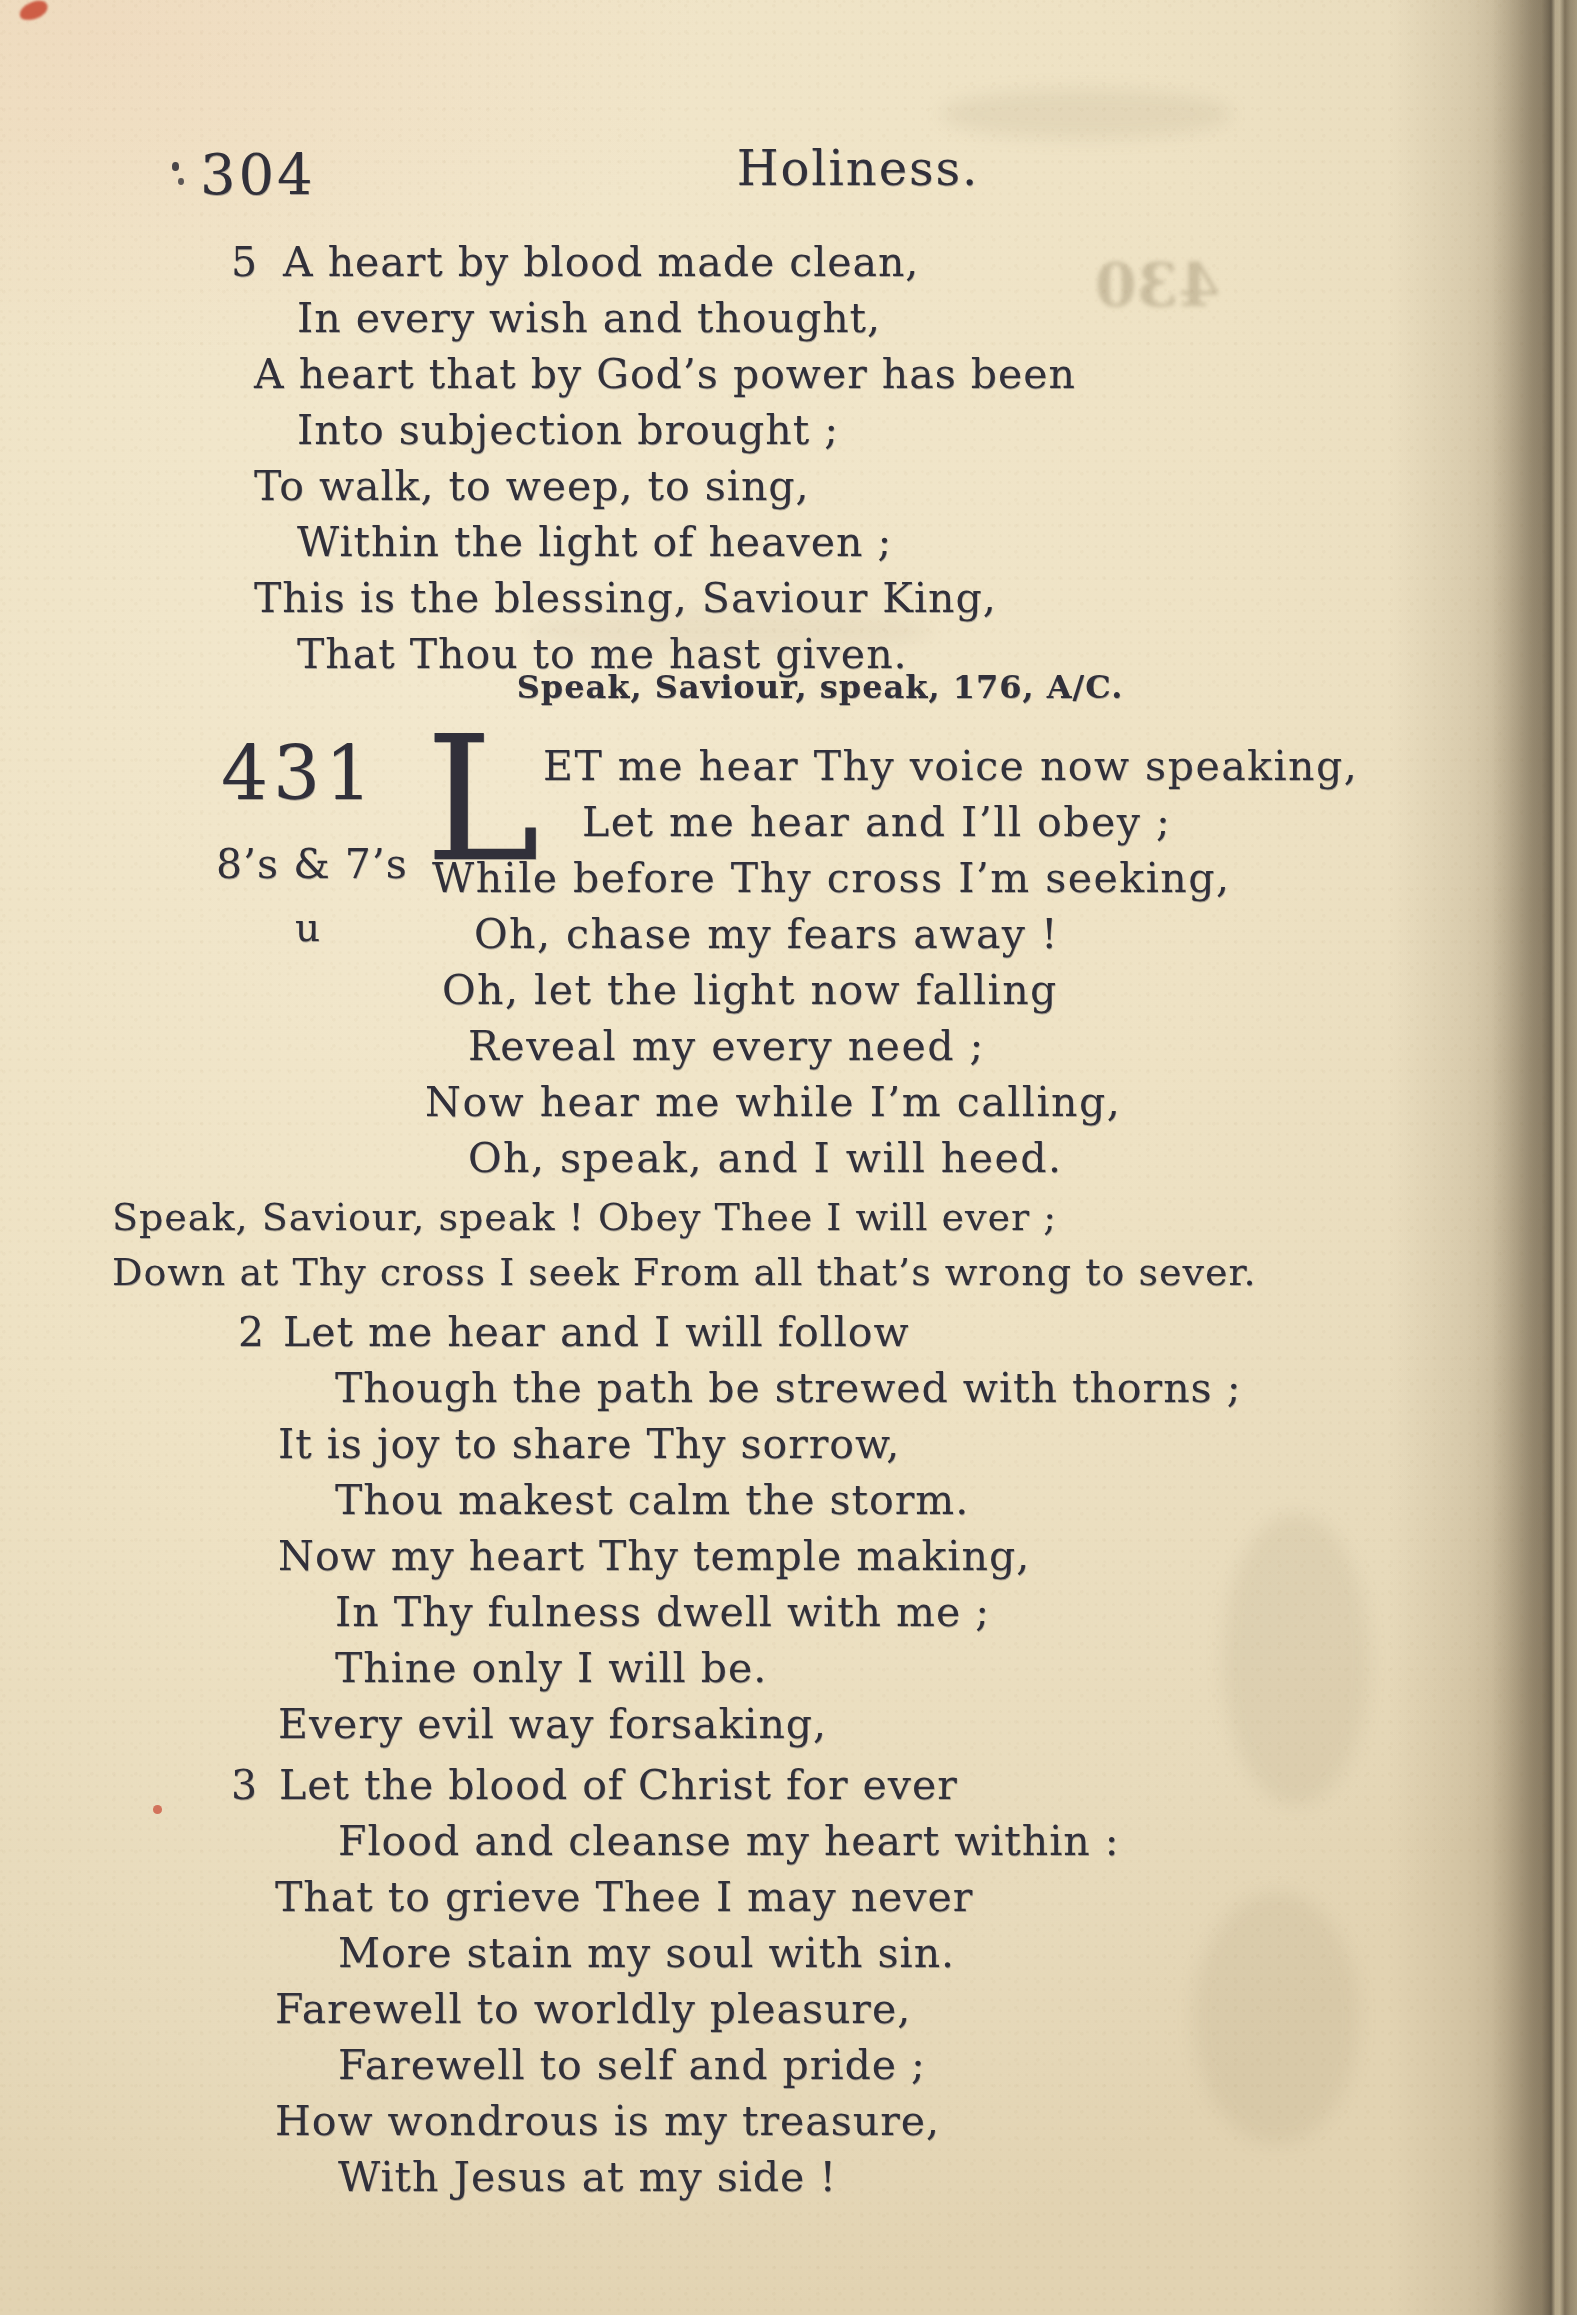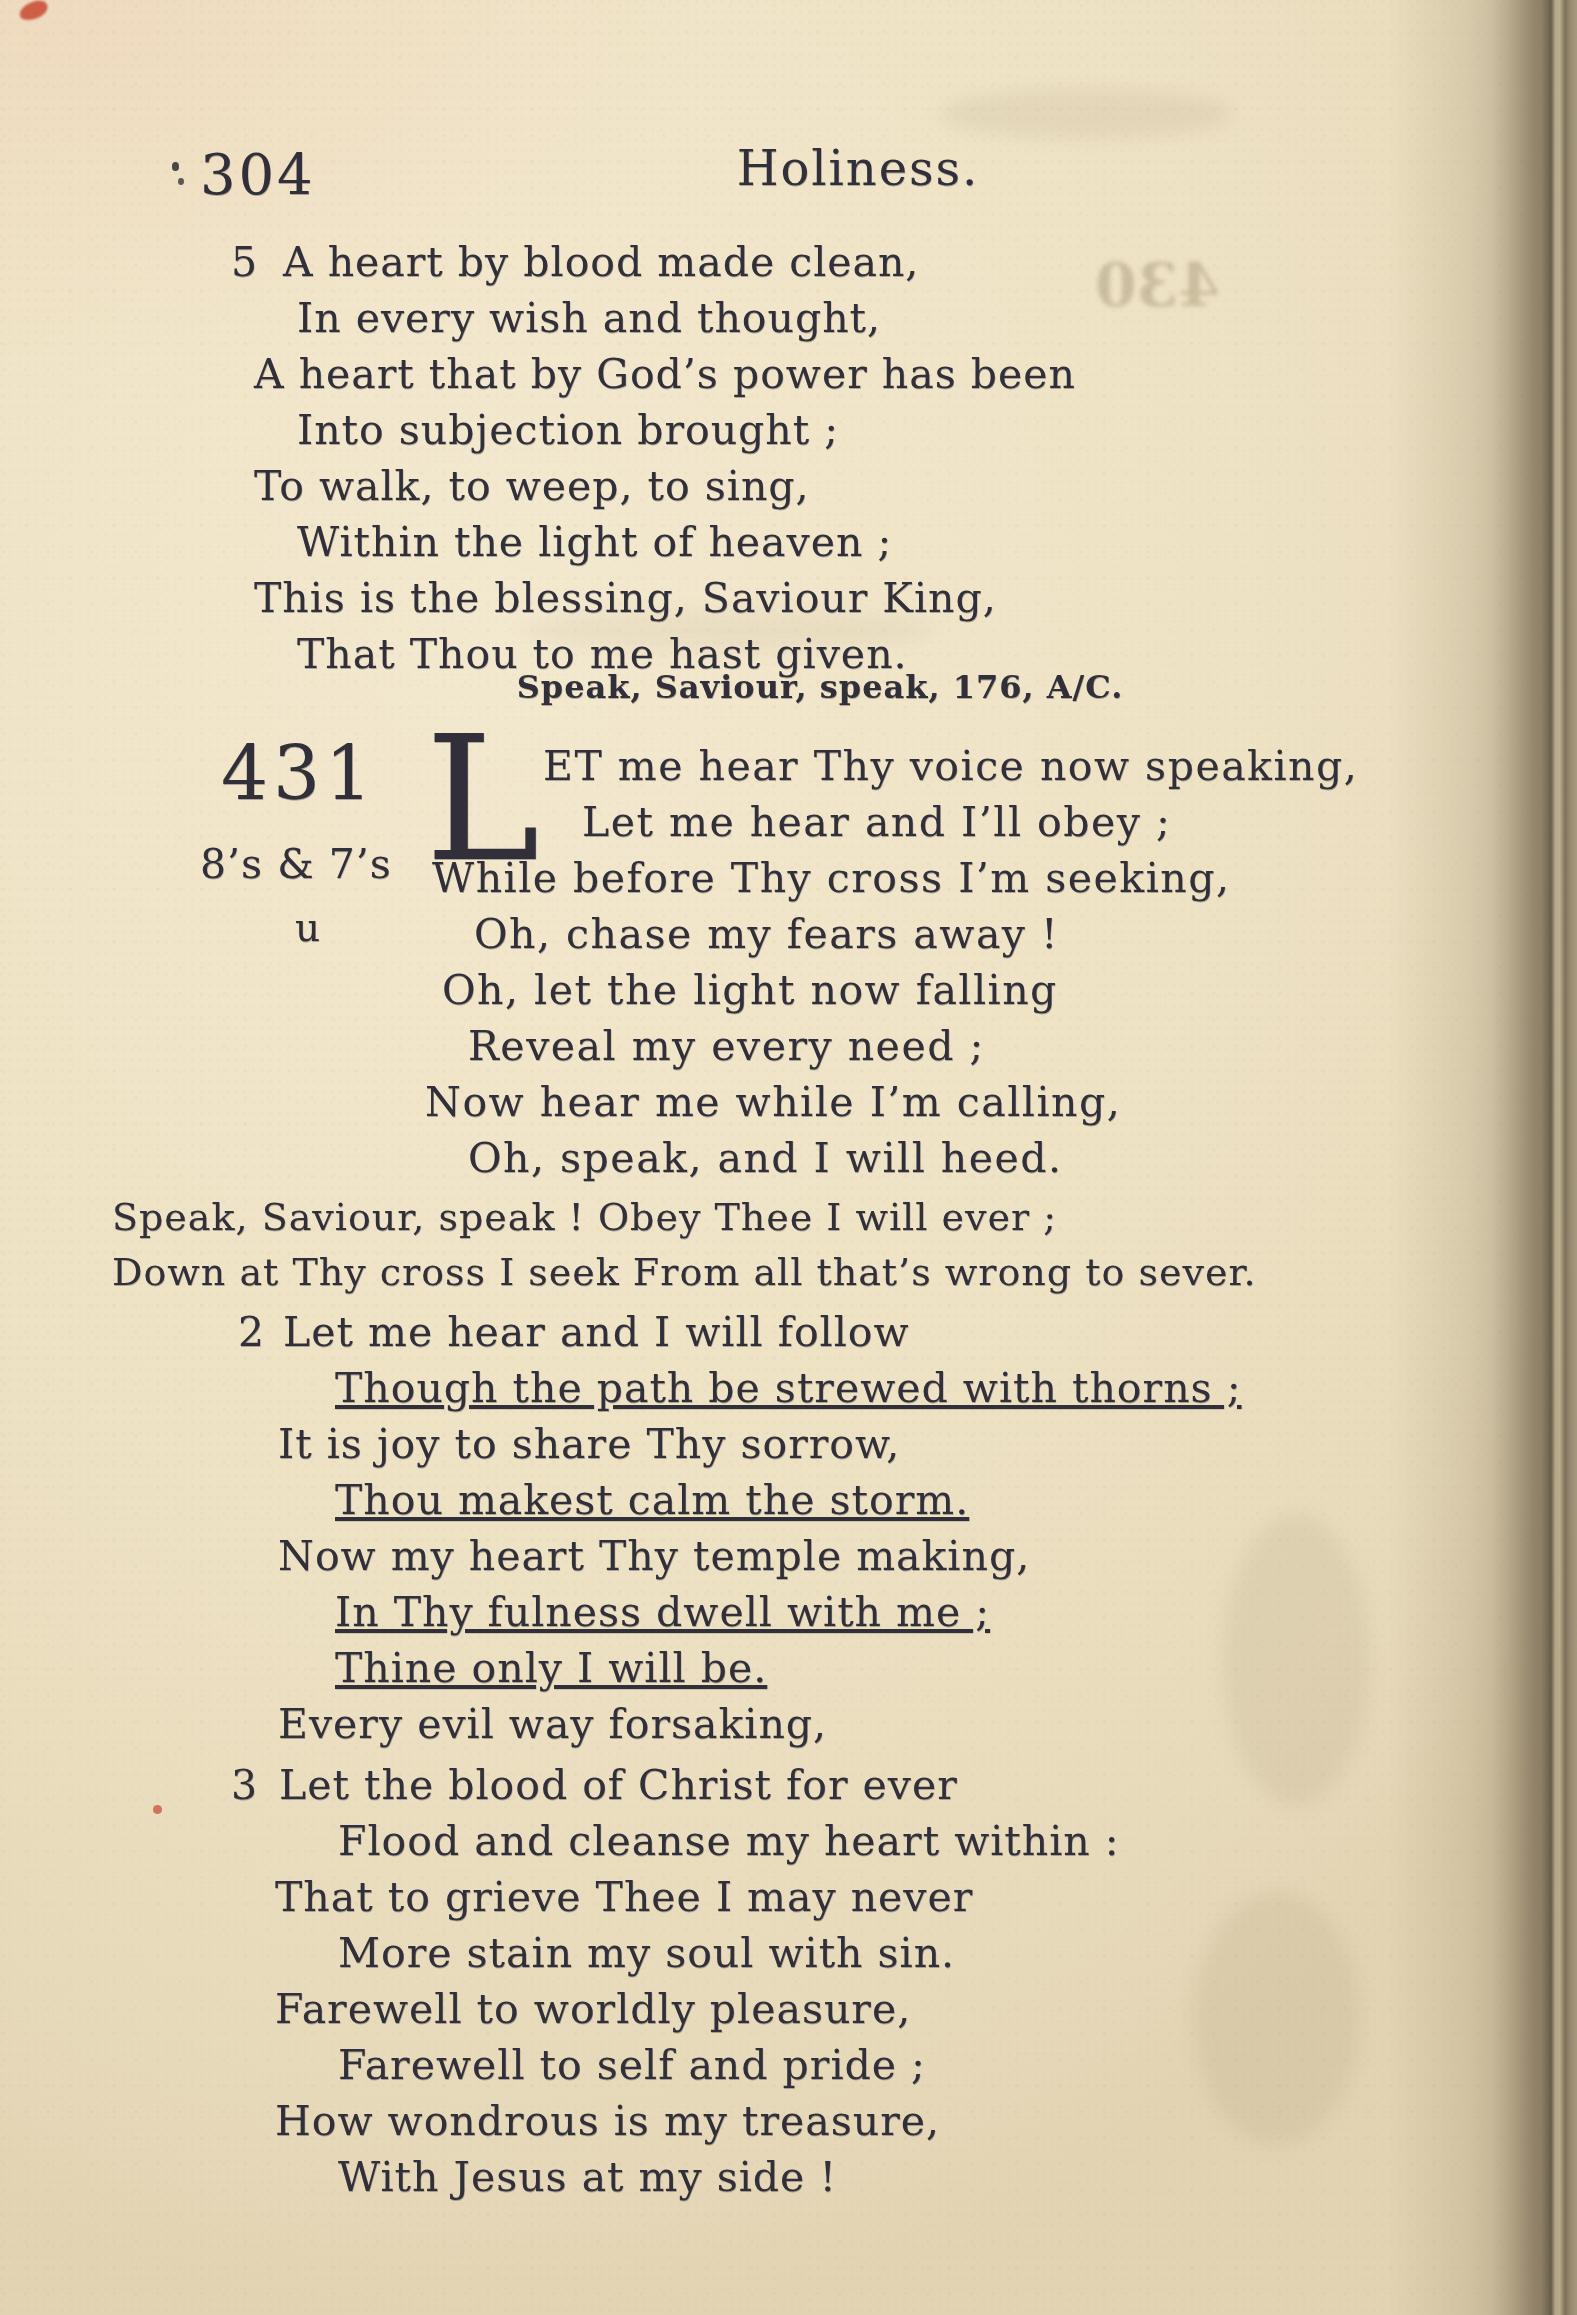--- a/index.html
+++ b/index.html
@@ -30,39 +30,39 @@
   .stanza .line{height:56px;line-height:56px;}
   .verse-5{top:234px;}
   .verse-5 .line{padding-left:254px;}
   .verse-5 .line.ind{padding-left:297px;}
   .verse-5 .line.has-num{padding-left:283px;}
   .verse-5 .vnum{left:231px;}
 
   .tune{left:820px;top:668px;transform:translateX(-50%);font-size:32px;font-weight:bold;letter-spacing:1px;}
   .hymn-no{left:221px;top:730px;font-size:74px;font-weight:normal;letter-spacing:4.9px;}
   .dropcap{left:425px;top:713px;font-size:173px;line-height:1;font-weight:normal;}
-  .meter{left:200px;top:840px;font-size:41px;letter-spacing:1px;}
+  .meter{left:216px;top:840px;font-size:41px;letter-spacing:1px;}
   .meter-note{left:295px;top:905px;font-size:39px;}
 
   .first-verse{top:738px;letter-spacing:1.5px;}
   .first-verse .line:nth-child(1){padding-left:543px;}
   .first-verse .line:nth-child(2){padding-left:582px;}
   .first-verse .line:nth-child(3){padding-left:432px;}
   .first-verse .line:nth-child(4){padding-left:474px;}
   .first-verse .line:nth-child(5){padding-left:442px;}
   .first-verse .line:nth-child(6){padding-left:468px;}
   .first-verse .line:nth-child(7){padding-left:425px;}
   .first-verse .line:nth-child(8){padding-left:468px;}
 
   .refrain{top:1190px;font-size:38px;letter-spacing:1px;}
   .refrain .line{height:55px;line-height:55px;padding-left:112px;}
 
   .verse-2{top:1304px;}
   .verse-2 .line{padding-left:278px;}
-  .verse-2 .line.ind{padding-left:335px;text-decoration:underline;}
+  .verse-2 .line.ind{padding-left:335px;}
   .verse-2 .line.has-num{padding-left:283px;}
   .verse-2 .vnum{left:238px;}
 
   .verse-3{top:1757px;}
   .verse-3 .line{padding-left:275px;}
   .verse-3 .line.ind{padding-left:338px;}
   .verse-3 .line.has-num{padding-left:279px;}
   .verse-3 .vnum{left:231px;}
 
   .inked{text-shadow:0.5px 0.5px 0.6px rgba(49,48,58,0.35);}

